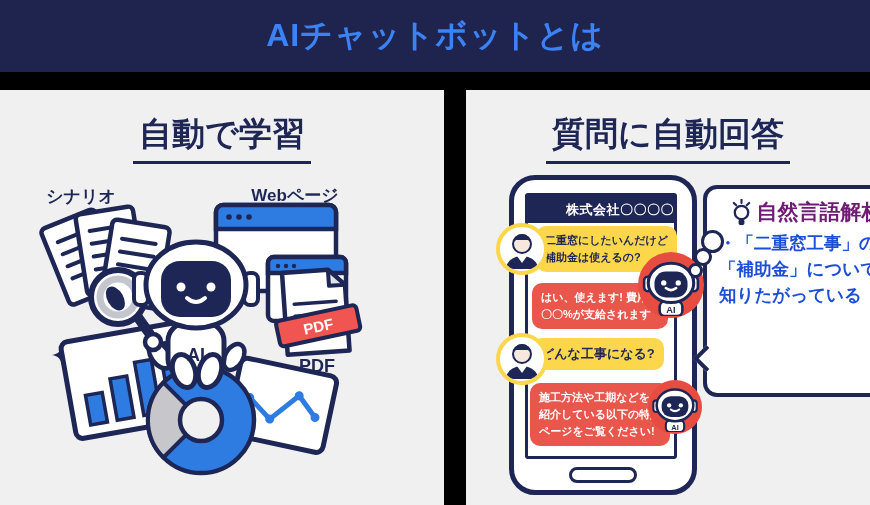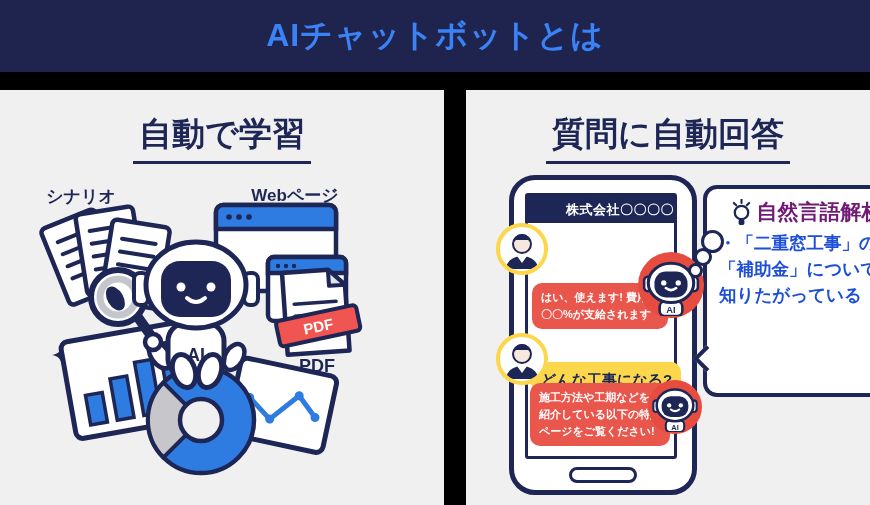--- a/index.html
+++ b/index.html
@@ -185,20 +185,22 @@
       </div>
 
       <div class="avatar-user" style="left:30px;top:133px;">
         <svg width="100%" height="100%" viewBox="0 0 44 44">
           <path d="M6,42 a16,13 0 0 1 32,0 z" fill="#1e2655"></path>
           <path d="M17,29 l5,7 l5,-7 z" fill="#fff"></path>
           <circle cx="22" cy="17" r="9" fill="#f7e8dd" stroke="#1e2655" stroke-width="2"></circle>
           <path d="M13,16 a9,9 0 0 1 18,0 l-3,-3 h-12 z" fill="#1e2655"></path>
         </svg>
       </div>
+      <div class="bubble bubble-user pre" style="left:70px;top:136px;">二重窓にしたいんだけど
+補助金は使えるの?</div>
 
       <div class="bubble bubble-bot pre" style="left:66px;top:193px;">はい、使えます! 費用の
 〇〇%が支給されます</div>
       <div class="avatar-bot" style="left:172px;top:162px;width:66px;height:66px;">
         <svg width="62" height="62" viewBox="0 0 60 60">
           <rect x="19" y="46" width="22" height="14" rx="5" fill="#fff" stroke="#1e2655" stroke-width="2.5"></rect>
           <text x="30" y="57" text-anchor="middle" font-size="9" font-weight="bold" fill="#1e2655">AI</text>
           <rect x="4" y="22" width="7" height="14" rx="3.5" fill="#fff" stroke="#1e2655" stroke-width="2.5"></rect>
           <rect x="49" y="22" width="7" height="14" rx="3.5" fill="#fff" stroke="#1e2655" stroke-width="2.5"></rect>
           <ellipse cx="30" cy="28" rx="22" ry="19" fill="#fff" stroke="#1e2655" stroke-width="3"></ellipse>
@@ -210,21 +212,21 @@
       </div>
 
       <div class="avatar-user" style="left:30px;top:243px;">
         <svg width="100%" height="100%" viewBox="0 0 44 44">
           <path d="M6,42 a16,13 0 0 1 32,0 z" fill="#1e2655"></path>
           <path d="M17,29 l5,7 l5,-7 z" fill="#fff"></path>
           <circle cx="22" cy="17" r="9" fill="#f7e8dd" stroke="#1e2655" stroke-width="2"></circle>
           <path d="M13,16 a9,9 0 0 1 18,0 l-3,-3 h-12 z" fill="#1e2655"></path>
         </svg>
       </div>
-      <div class="bubble bubble-user pre" style="left:66px;top:248px;font-size:15px;margin-top:24px;">どんな工事になる?</div>
+      <div class="bubble bubble-user pre" style="left:66px;top:248px;font-size:13px;">どんな工事になる?</div>
 
       <div class="bubble bubble-bot pre" style="left:64px;top:293px;">施工方法や工期などを
 紹介している以下の特設
 ページをご覧ください!</div>
       <div class="avatar-bot" style="left:182px;top:290px;width:54px;height:54px;">
         <svg width="50" height="50" viewBox="0 0 60 60">
           <rect x="19" y="46" width="22" height="14" rx="5" fill="#fff" stroke="#1e2655" stroke-width="2.5"></rect>
           <text x="30" y="57" text-anchor="middle" font-size="9" font-weight="bold" fill="#1e2655">AI</text>
           <rect x="4" y="22" width="7" height="14" rx="3.5" fill="#fff" stroke="#1e2655" stroke-width="2.5"></rect>
           <rect x="49" y="22" width="7" height="14" rx="3.5" fill="#fff" stroke="#1e2655" stroke-width="2.5"></rect>

